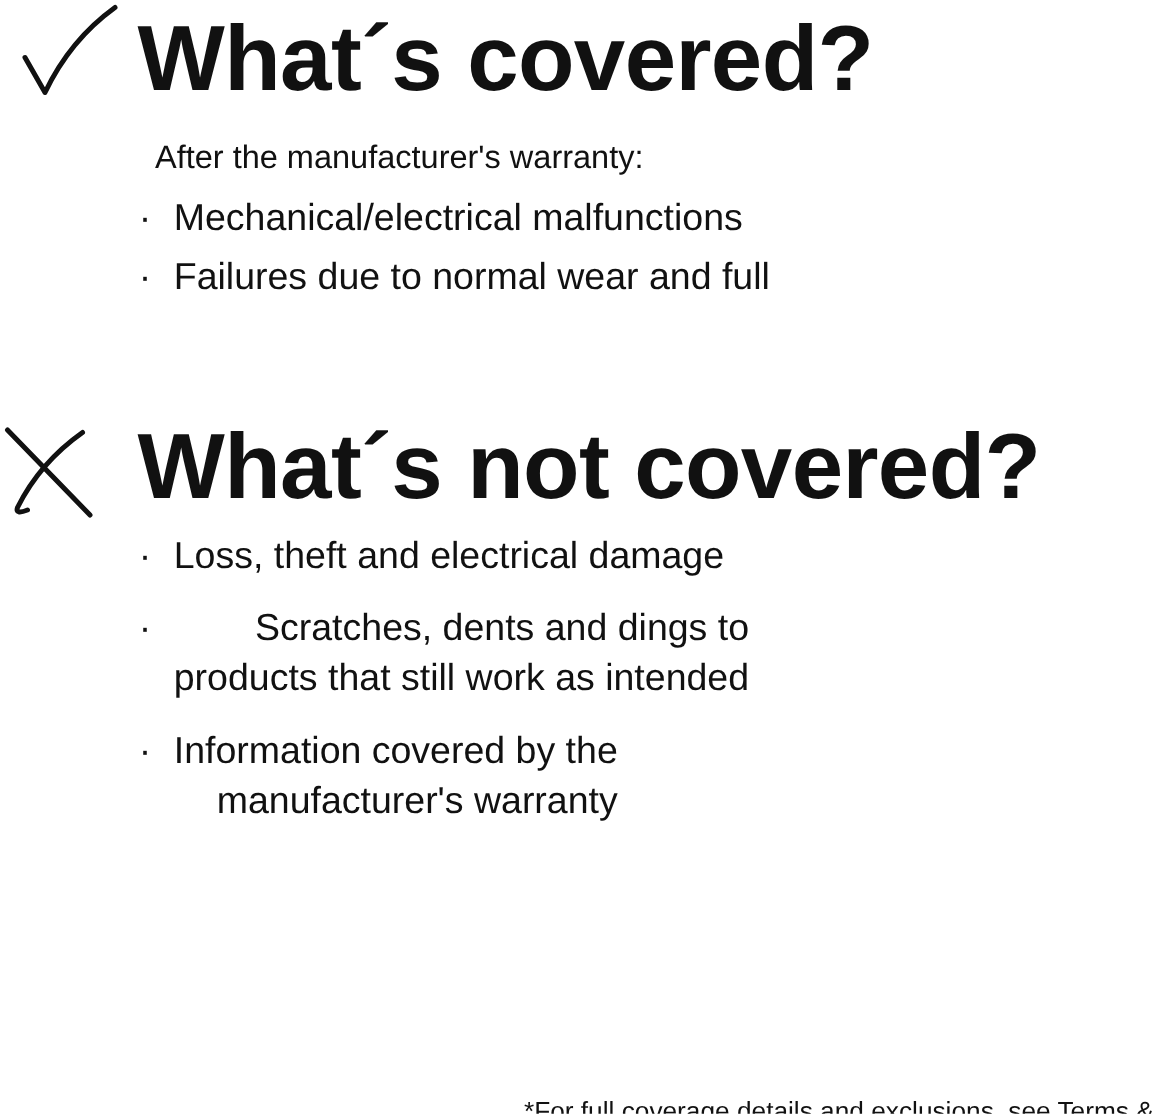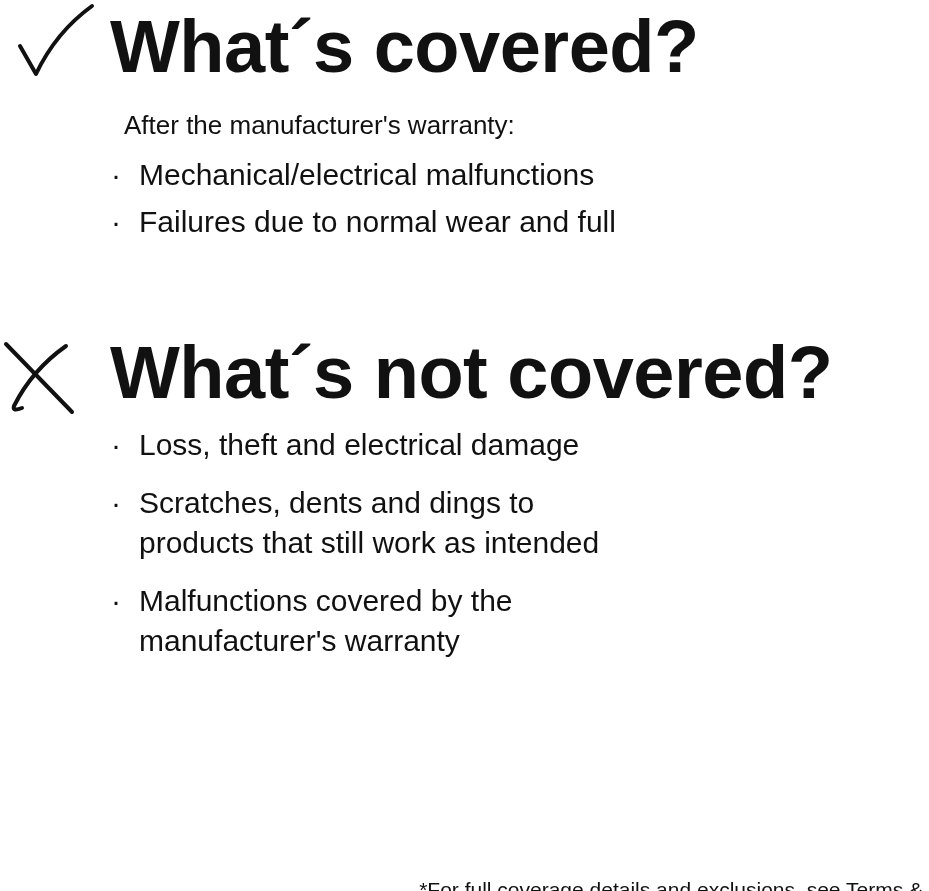--- a/index.html
+++ b/index.html
@@ -5,21 +5,21 @@
   html, body { margin: 0; padding: 0; background: #ffffff; }
   body { width: 929px; height: 891px; position: relative; overflow: hidden;
          font-family: "Liberation Sans", "DejaVu Sans", sans-serif; color: #111; }
   .heading { position: absolute; left: 0; display: flex; align-items: center; }
   .heading .mark { width: 80px; height: 80px; position: absolute; }
   .heading .title { position: absolute; left: 110px; font-size: 74px; font-weight: 700;
                     letter-spacing: -0.5px; white-space: nowrap; line-height: 1; }
   .intro { position: absolute; left: 124px; font-size: 26px; white-space: nowrap; line-height: 1; }
   .item { position: absolute; left: 111px; font-size: 30px; line-height: 40px; }
   .item .bullet { position: absolute; left: 0; top: 0; width: 20px; }
-  .item .text { position: absolute; left: 28px; top: 0; white-space: pre; }
+  .item .text { position: absolute; left: 28px; top: 0; white-space: pre; text-align: right; }
   .footnote { position: absolute; right: 6px; top: 832px; font-size: 21px; line-height: 28px;
               text-align: right; white-space: pre; margin-top: 44px; }
 </style>
 </head>
 <body>
 
 <div class="heading" style="top:0;">
   <svg class="mark" style="left:16px;top:2px;" width="80" height="80" viewBox="0 0 80 80">
     <path d="M4 44 L20 72 Q40 30 76 4" fill="none" stroke="#111" stroke-width="4" stroke-linecap="round" stroke-linejoin="round"></path>
   </svg>
@@ -49,18 +49,18 @@
   <span class="bullet">·</span>
   <span class="text">Loss, theft and electrical damage</span>
 </div>
 <div class="item" style="top:483px;">
   <span class="bullet">·</span>
   <span class="text">Scratches, dents and dings to
 products that still work as intended</span>
 </div>
 <div class="item" style="top:581px;">
   <span class="bullet">·</span>
-  <span class="text">Malfunctions covered by the
+  <span class="text">Information covered by the
 manufacturer's warranty</span>
 </div>
 
 <div class="footnote">*For full coverage details and exclusions, see Terms &amp;
 Conditions within Product Information section.</div>
 
 </body></html>

